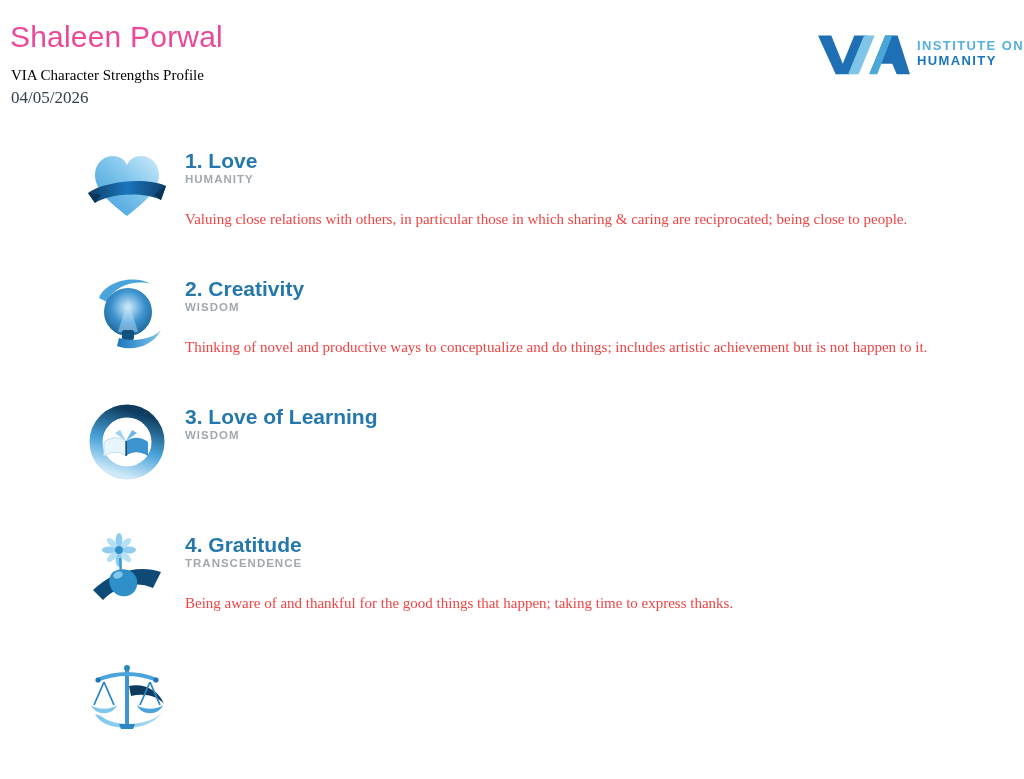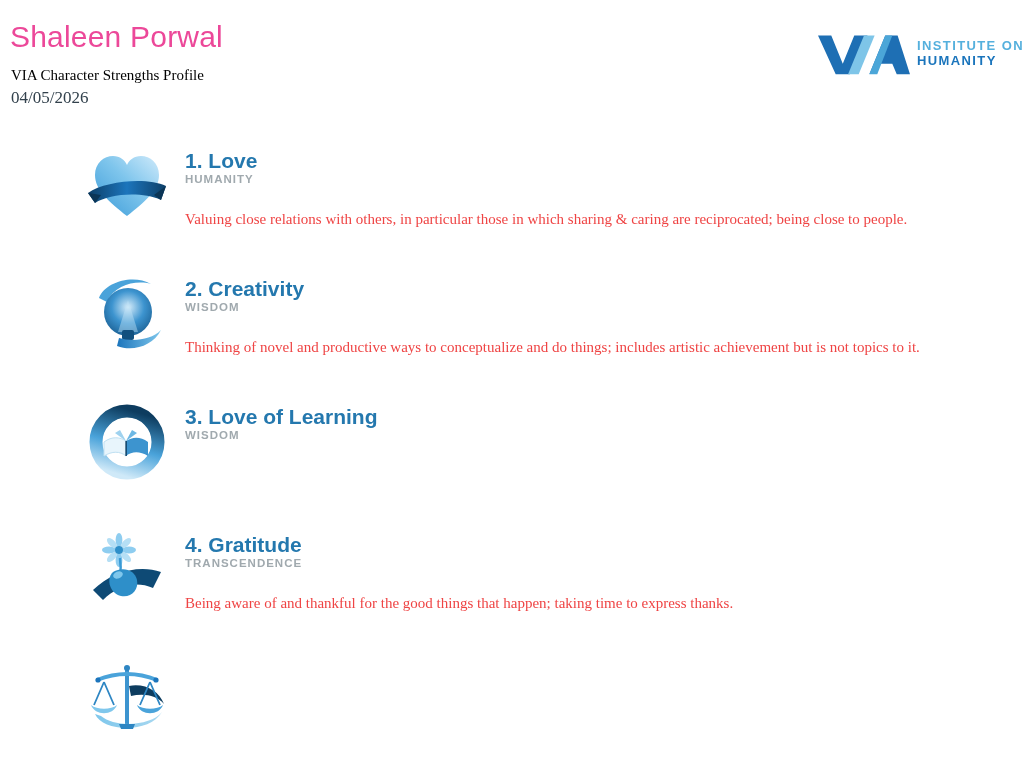--- a/index.html
+++ b/index.html
@@ -165,21 +165,21 @@
           <path d="M12 24 C18 8 46 0 64 10 C50 6 28 10 20 28 Z" fill="#4aa3da"></path>
           <circle cx="41" cy="38" r="24" fill="url(#b-bulb)"></circle>
           <path d="M41 26 L31 58 L51 58 Z" fill="#bfe2f6" opacity="0.45"></path>
           <rect x="35" y="56" width="12" height="10" rx="2" fill="#11507f"></rect>
           <path d="M30 72 C46 78 66 72 74 56 C64 66 46 68 32 64 Z" fill="url(#b-leaf)"></path>
         </svg>
       </div>
       <div class="strength-text">
         <h2 class="strength-title">2. Creativity</h2>
         <div class="strength-category">WISDOM</div>
-        <p class="strength-desc">Thinking of novel and productive ways to conceptualize and do things; includes artistic achievement but is not topics to it.</p>
+        <p class="strength-desc">Thinking of novel and productive ways to conceptualize and do things; includes artistic achievement but is not happen to it.</p>
       </div>
     </section>
 
     <section class="strength-item">
       <div class="strength-icon">
         <svg viewBox="0 0 80 80">
           <defs>
             <linearGradient id="k-ring" x1="0.6" y1="0" x2="0.3" y2="1">
               <stop offset="0" stop-color="#0d3c5f"></stop>
               <stop offset="0.55" stop-color="#4aa3da"></stop>

